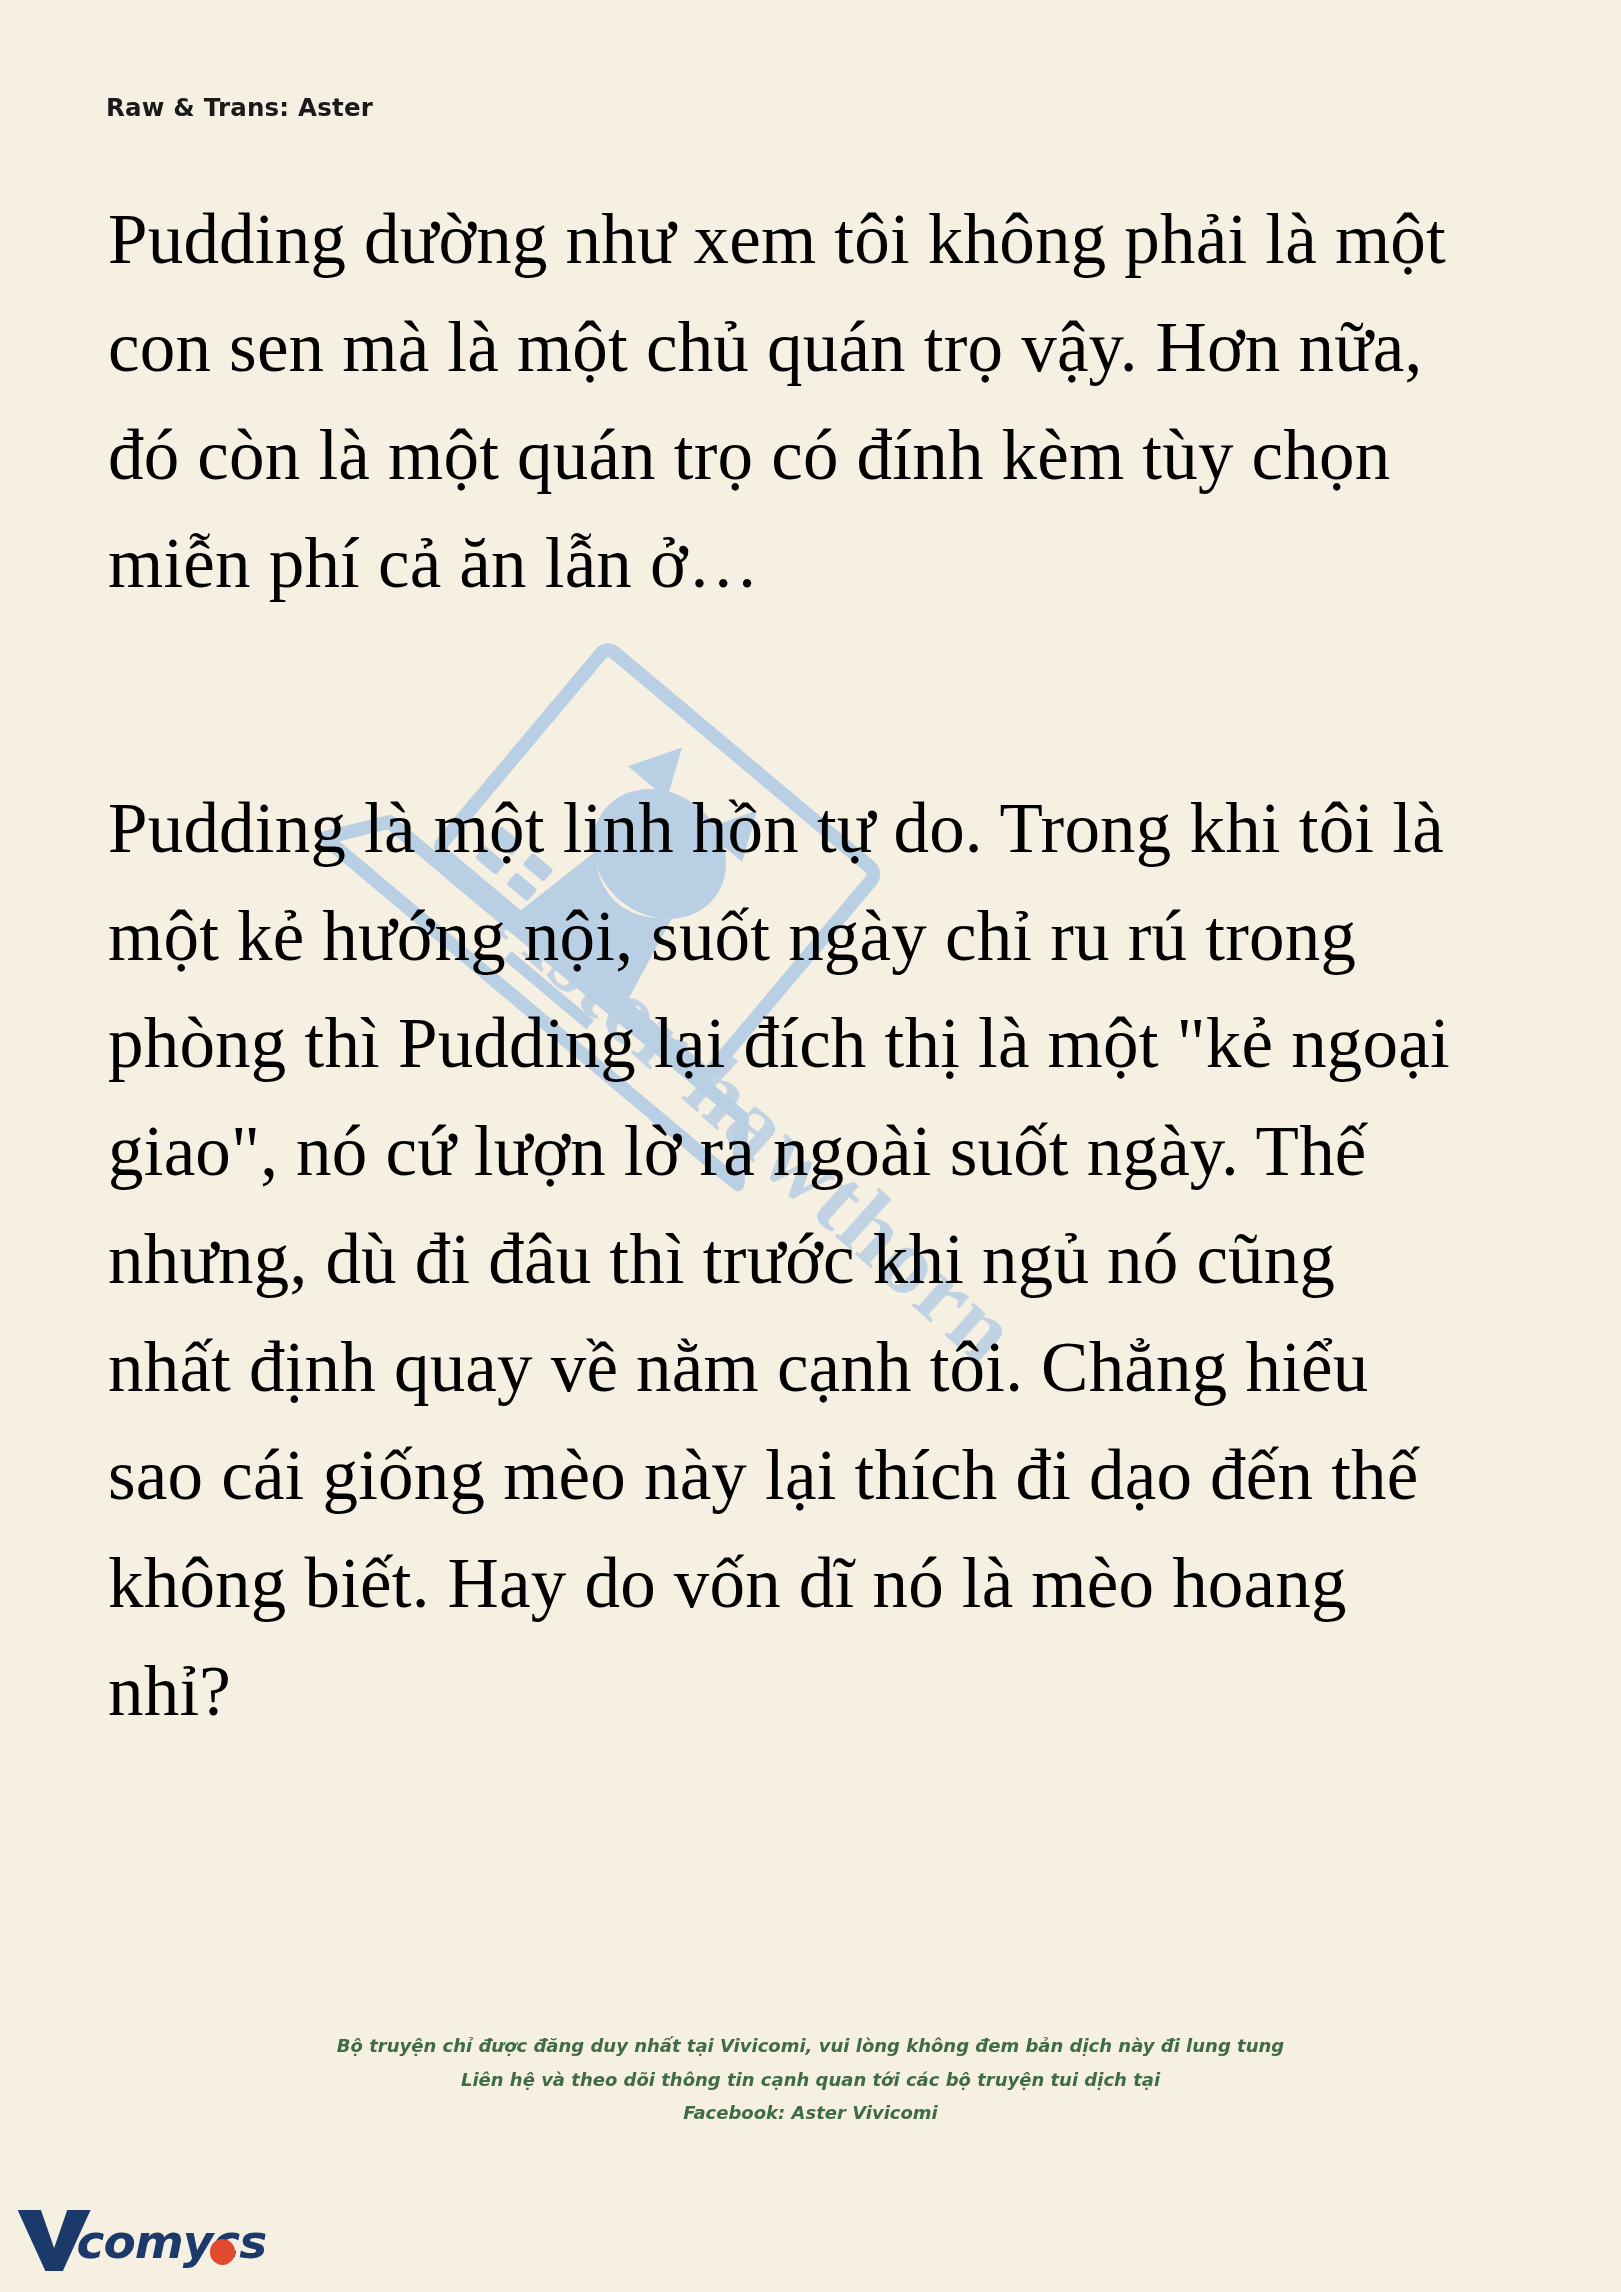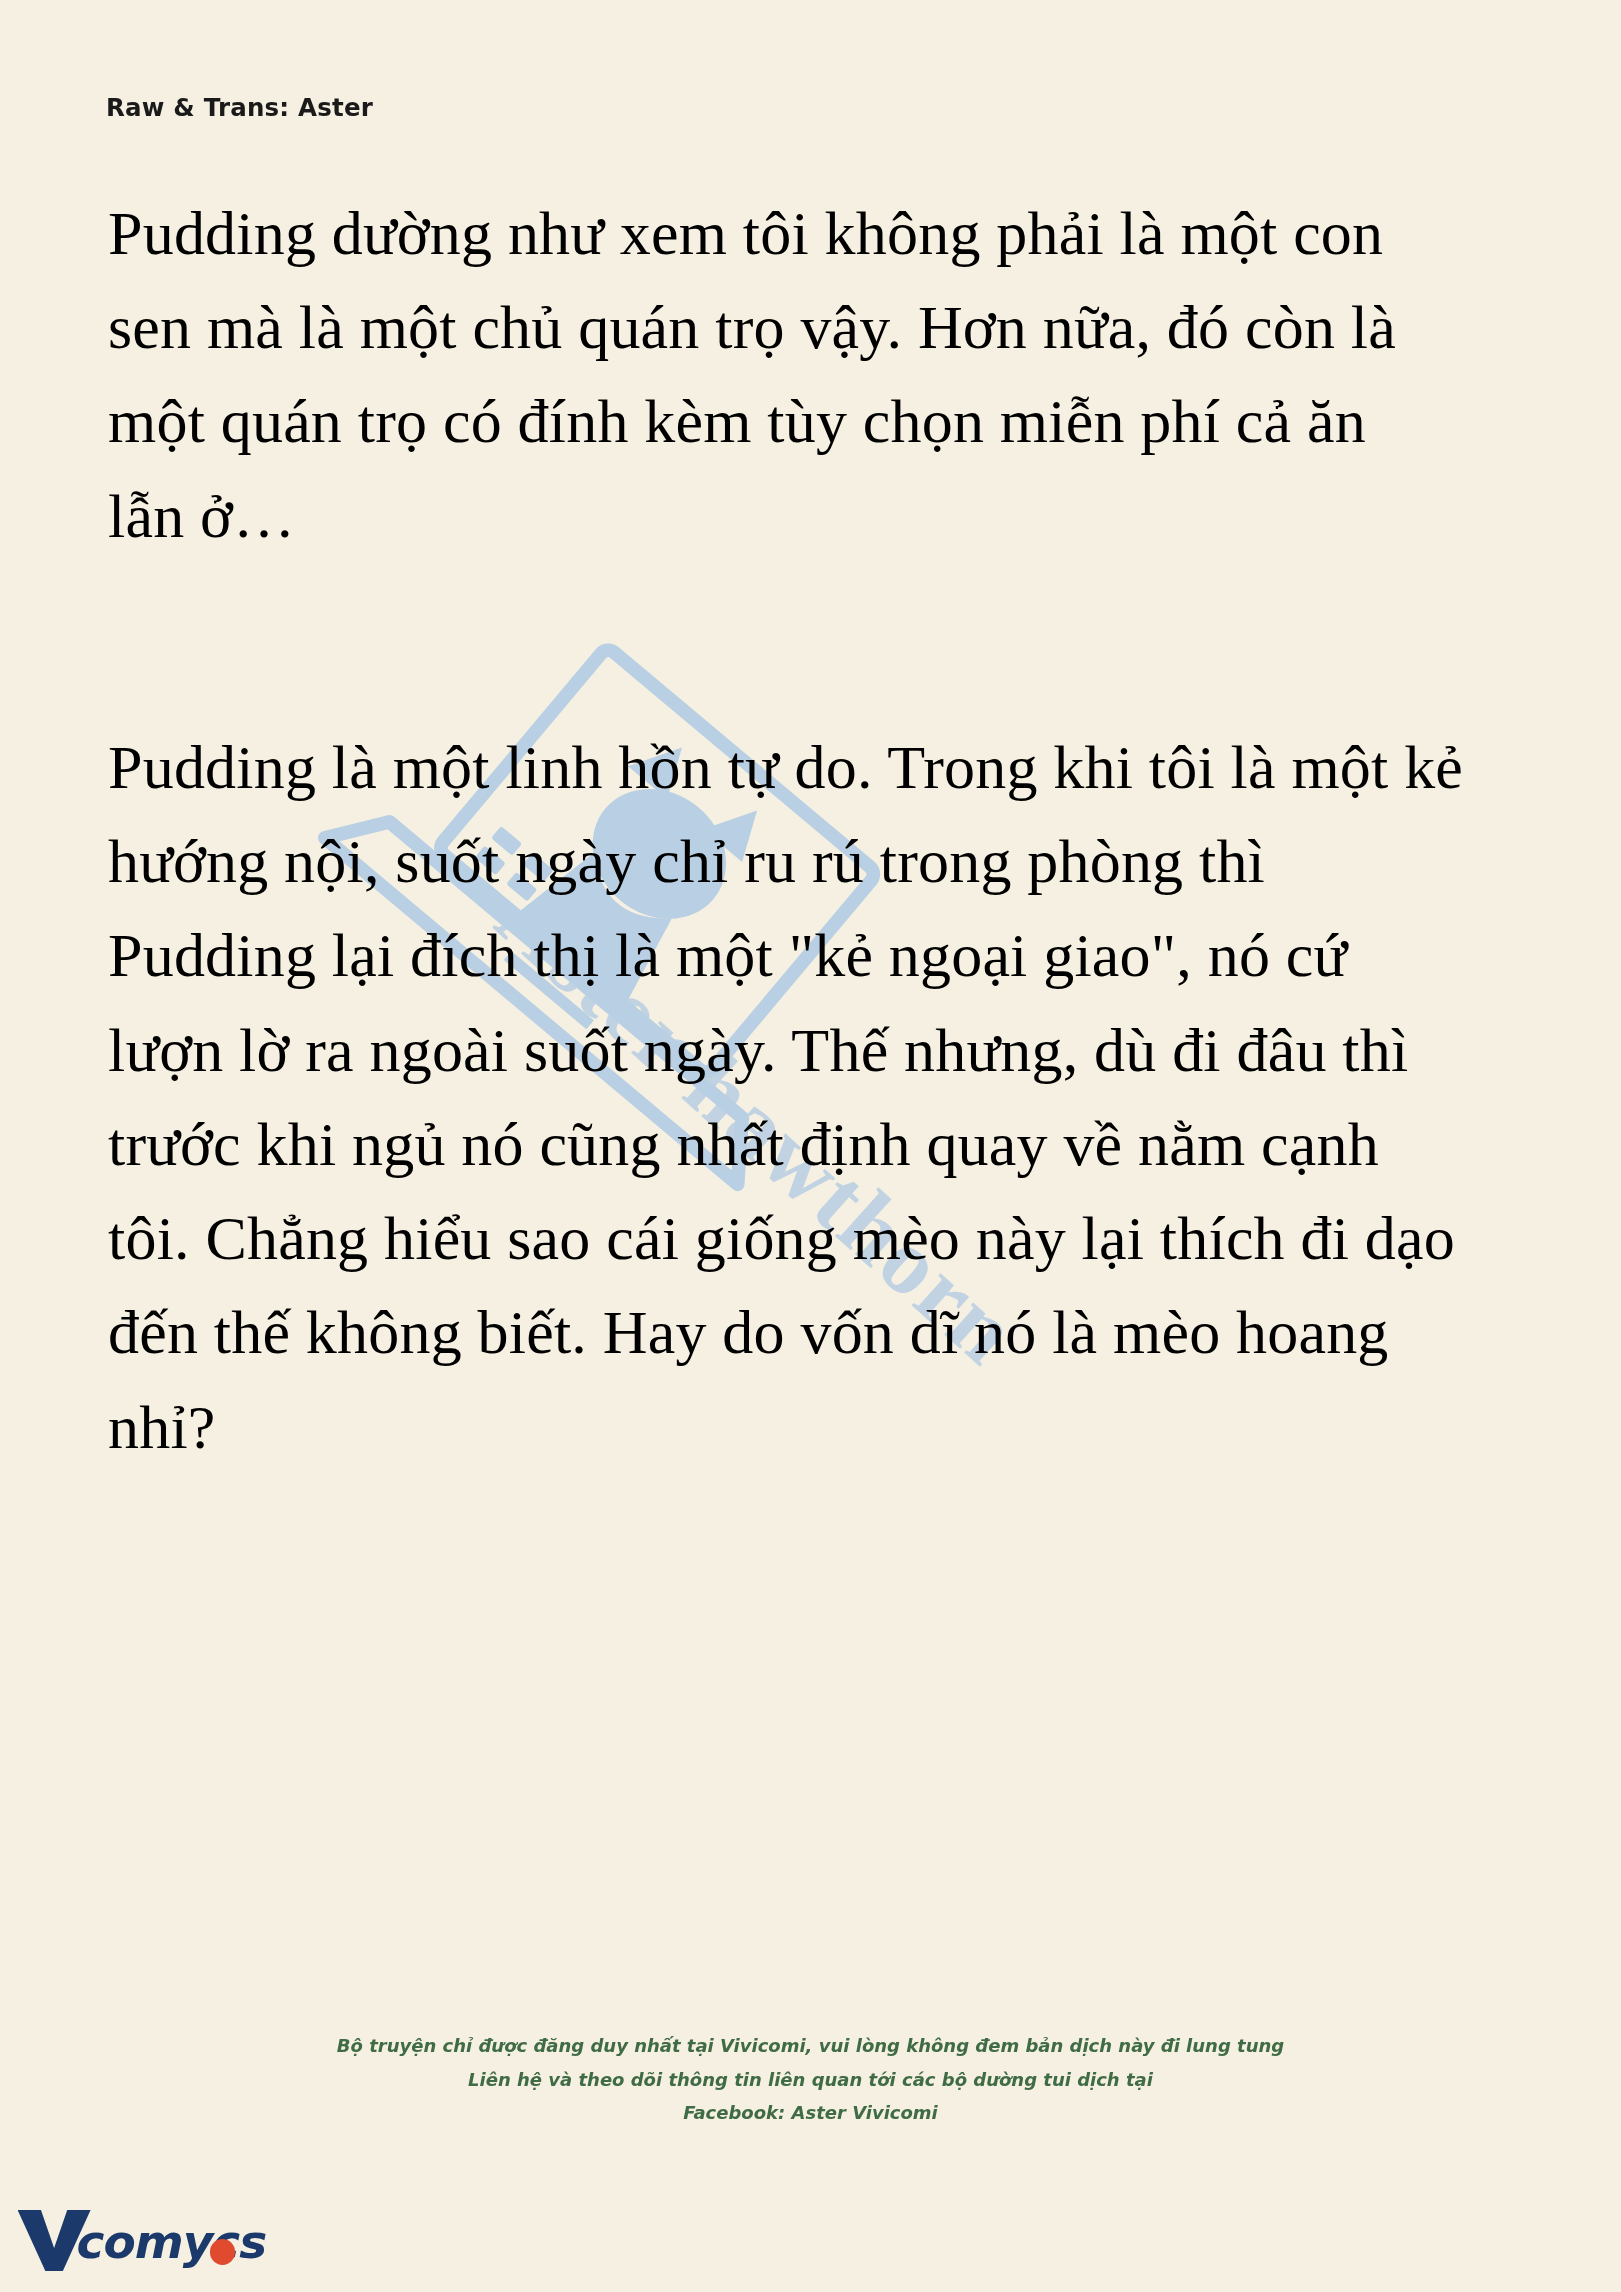--- a/index.html
+++ b/index.html
@@ -32,21 +32,21 @@
     letter-spacing: 0.2px;
   }
   .content {
     position: absolute;
     top: 186px;
     left: 108px;
     width: 1392px;
   }
   .para {
     font-family: "Liberation Serif", serif;
-    font-size: 62px;
+    font-size: 71px;
     line-height: 1.52;
     color: #000;
     margin: 0 0 76px 0;
     max-width: 1348px;
     letter-spacing: 0.2px;
   }
   .para.second {
     margin-top: 157px;
     max-width: 1367px;
   }
@@ -167,21 +167,21 @@
 
   <div class="wm-text">Aster hawthorn</div>
 
   <div class="content text-layer">
     <p class="para">Pudding dường như xem tôi không phải là một con sen mà là một chủ quán trọ vậy. Hơn nữa, đó còn là một quán trọ có đính kèm tùy chọn miễn phí cả ăn lẫn ở…</p>
     <p class="para second">Pudding là một linh hồn tự do. Trong khi tôi là một kẻ hướng nội, suốt ngày chỉ ru rú trong phòng thì Pudding lại đích thị là một "kẻ ngoại giao", nó cứ lượn lờ ra ngoài suốt ngày. Thế nhưng, dù đi đâu thì trước khi ngủ nó cũng nhất định quay về nằm cạnh tôi. Chẳng hiểu sao cái giống mèo này lại thích đi dạo đến thế không biết. Hay do vốn dĩ nó là mèo hoang nhỉ?</p>
   </div>
 
   <div class="footer">
     <div>Bộ truyện chỉ được đăng duy nhất tại Vivicomi, vui lòng không đem bản dịch này đi lung tung</div>
-    <div>Liên hệ và theo dõi thông tin liên quan tới các bộ dường tui dịch tại</div>
+    <div>Liên hệ và theo dõi thông tin cạnh quan tới các bộ truyện tui dịch tại</div>
     <div>Facebook: Aster Vivicomi</div>
   </div>
 
   <div class="brand">
     <div class="brand-v"></div>
     <div class="brand-text">comycs</div>
     <div class="brand-dot"></div>
   </div>
 
 </div>

